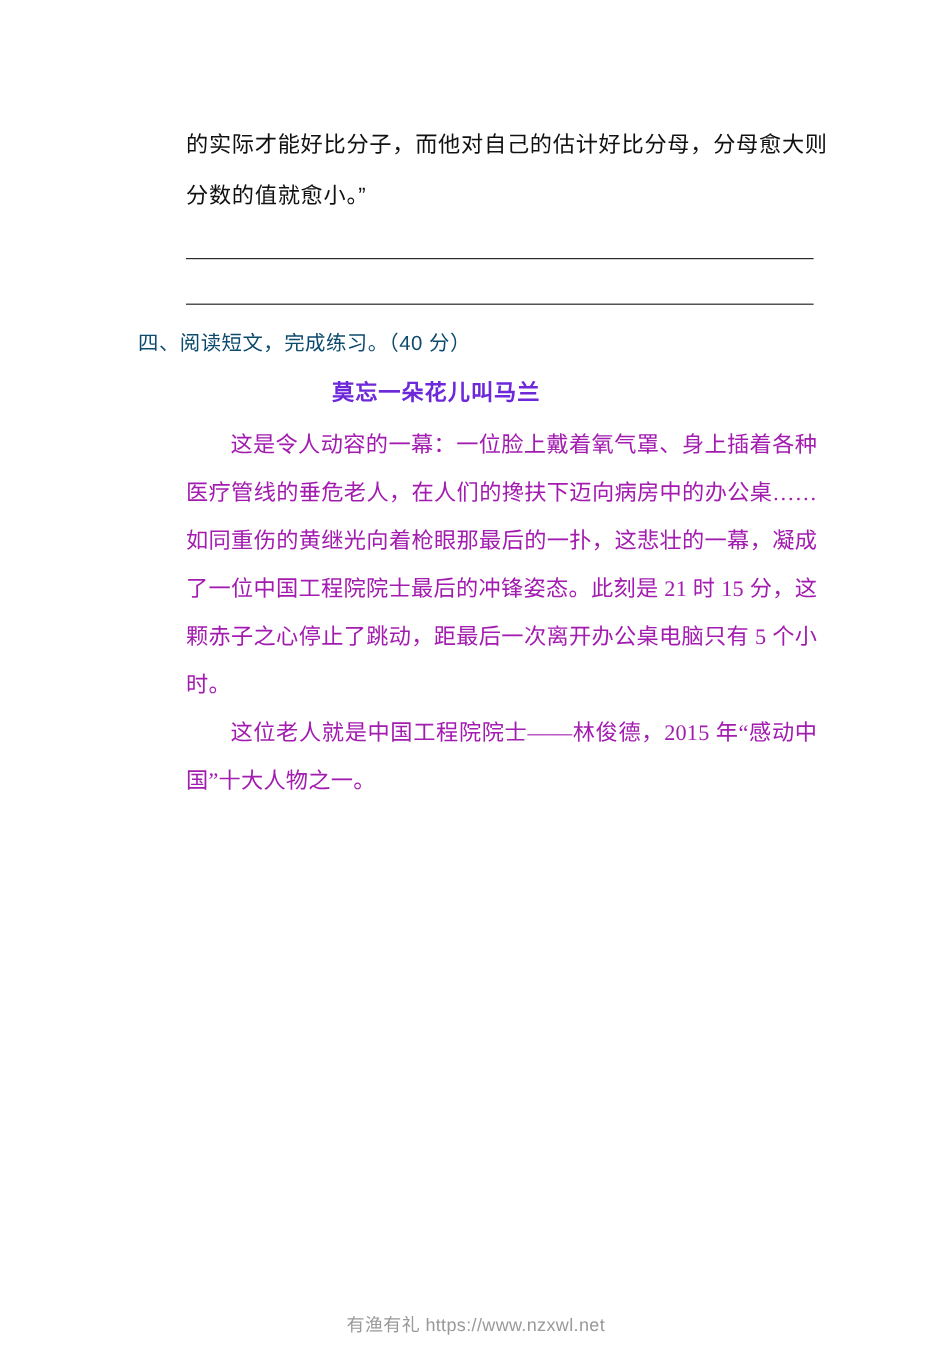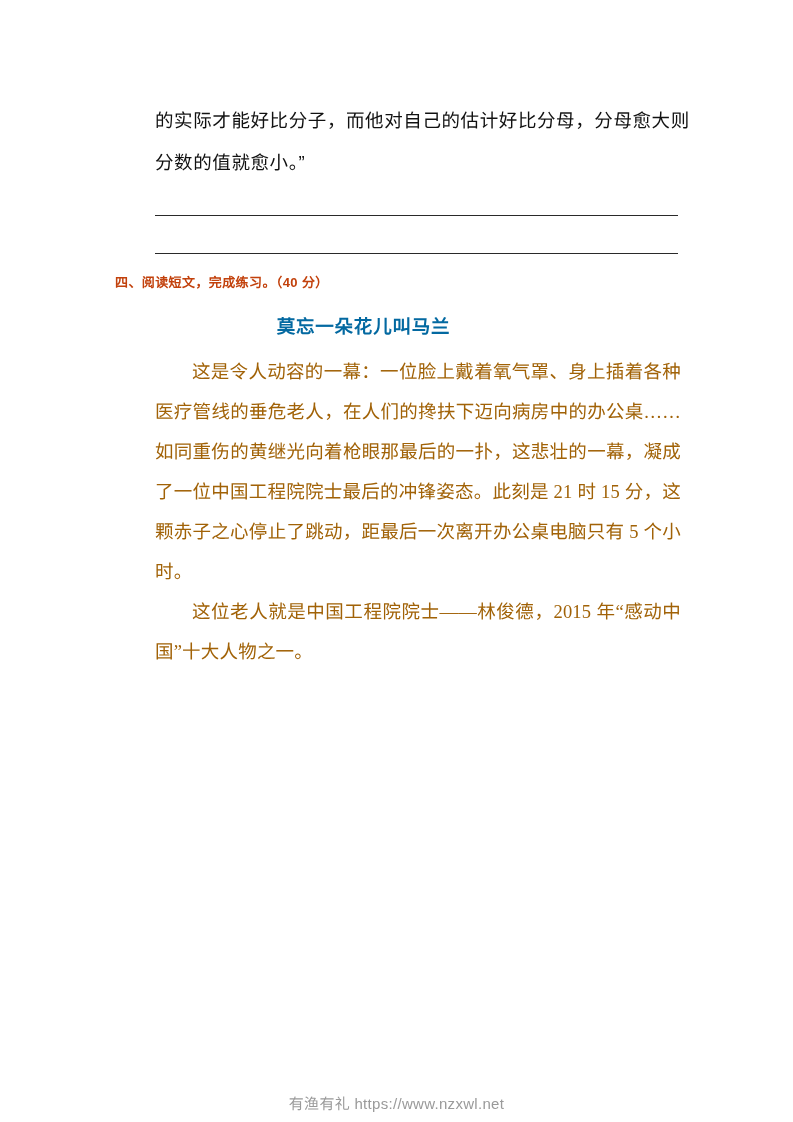--- a/index.html
+++ b/index.html
@@ -52,55 +52,55 @@
   }
   .answer-rule.r1 { top: 211px; }
   .answer-rule.r2 { top: 249px; }
 
   
   .section-heading {
     position: absolute;
     left: 115px;
     top: 268px;
     font-family: "Liberation Sans", "DejaVu Sans", sans-serif;
-    font-weight: bold;
-    font-size: 13px;
+    font-weight: normal;
+    font-size: 17px;
     letter-spacing: 0.4px;
-    color: #c2410c;
+    color: #0c4a6e;
     white-space: nowrap;
   }
 
   
   .article-title {
     position: absolute;
     left: 0;
     top: 308px;
     width: 727px;
     text-align: center;
     font-family: "Liberation Sans", "DejaVu Sans", sans-serif;
     font-weight: bold;
     font-size: 18.5px;
     letter-spacing: 0.8px;
-    color: #0369a1;
+    color: #6d28d9;
   }
 
   
   .article-body {
     position: absolute;
     left: 155px;
     top: 348px;
     width: 526px;
   }
 
   .body-para {
     font-family: "Liberation Serif", "DejaVu Serif", serif;
     font-size: 18.5px;
     line-height: 40px;
     letter-spacing: 0.2px;
-    color: #a16207;
+    color: #a21caf;
     margin: 0;
     text-align: justify;
     text-justify: inter-character;
     text-indent: 2em;
     word-break: break-all;
   }
 
   
   .footer-watermark {
     position: absolute;

